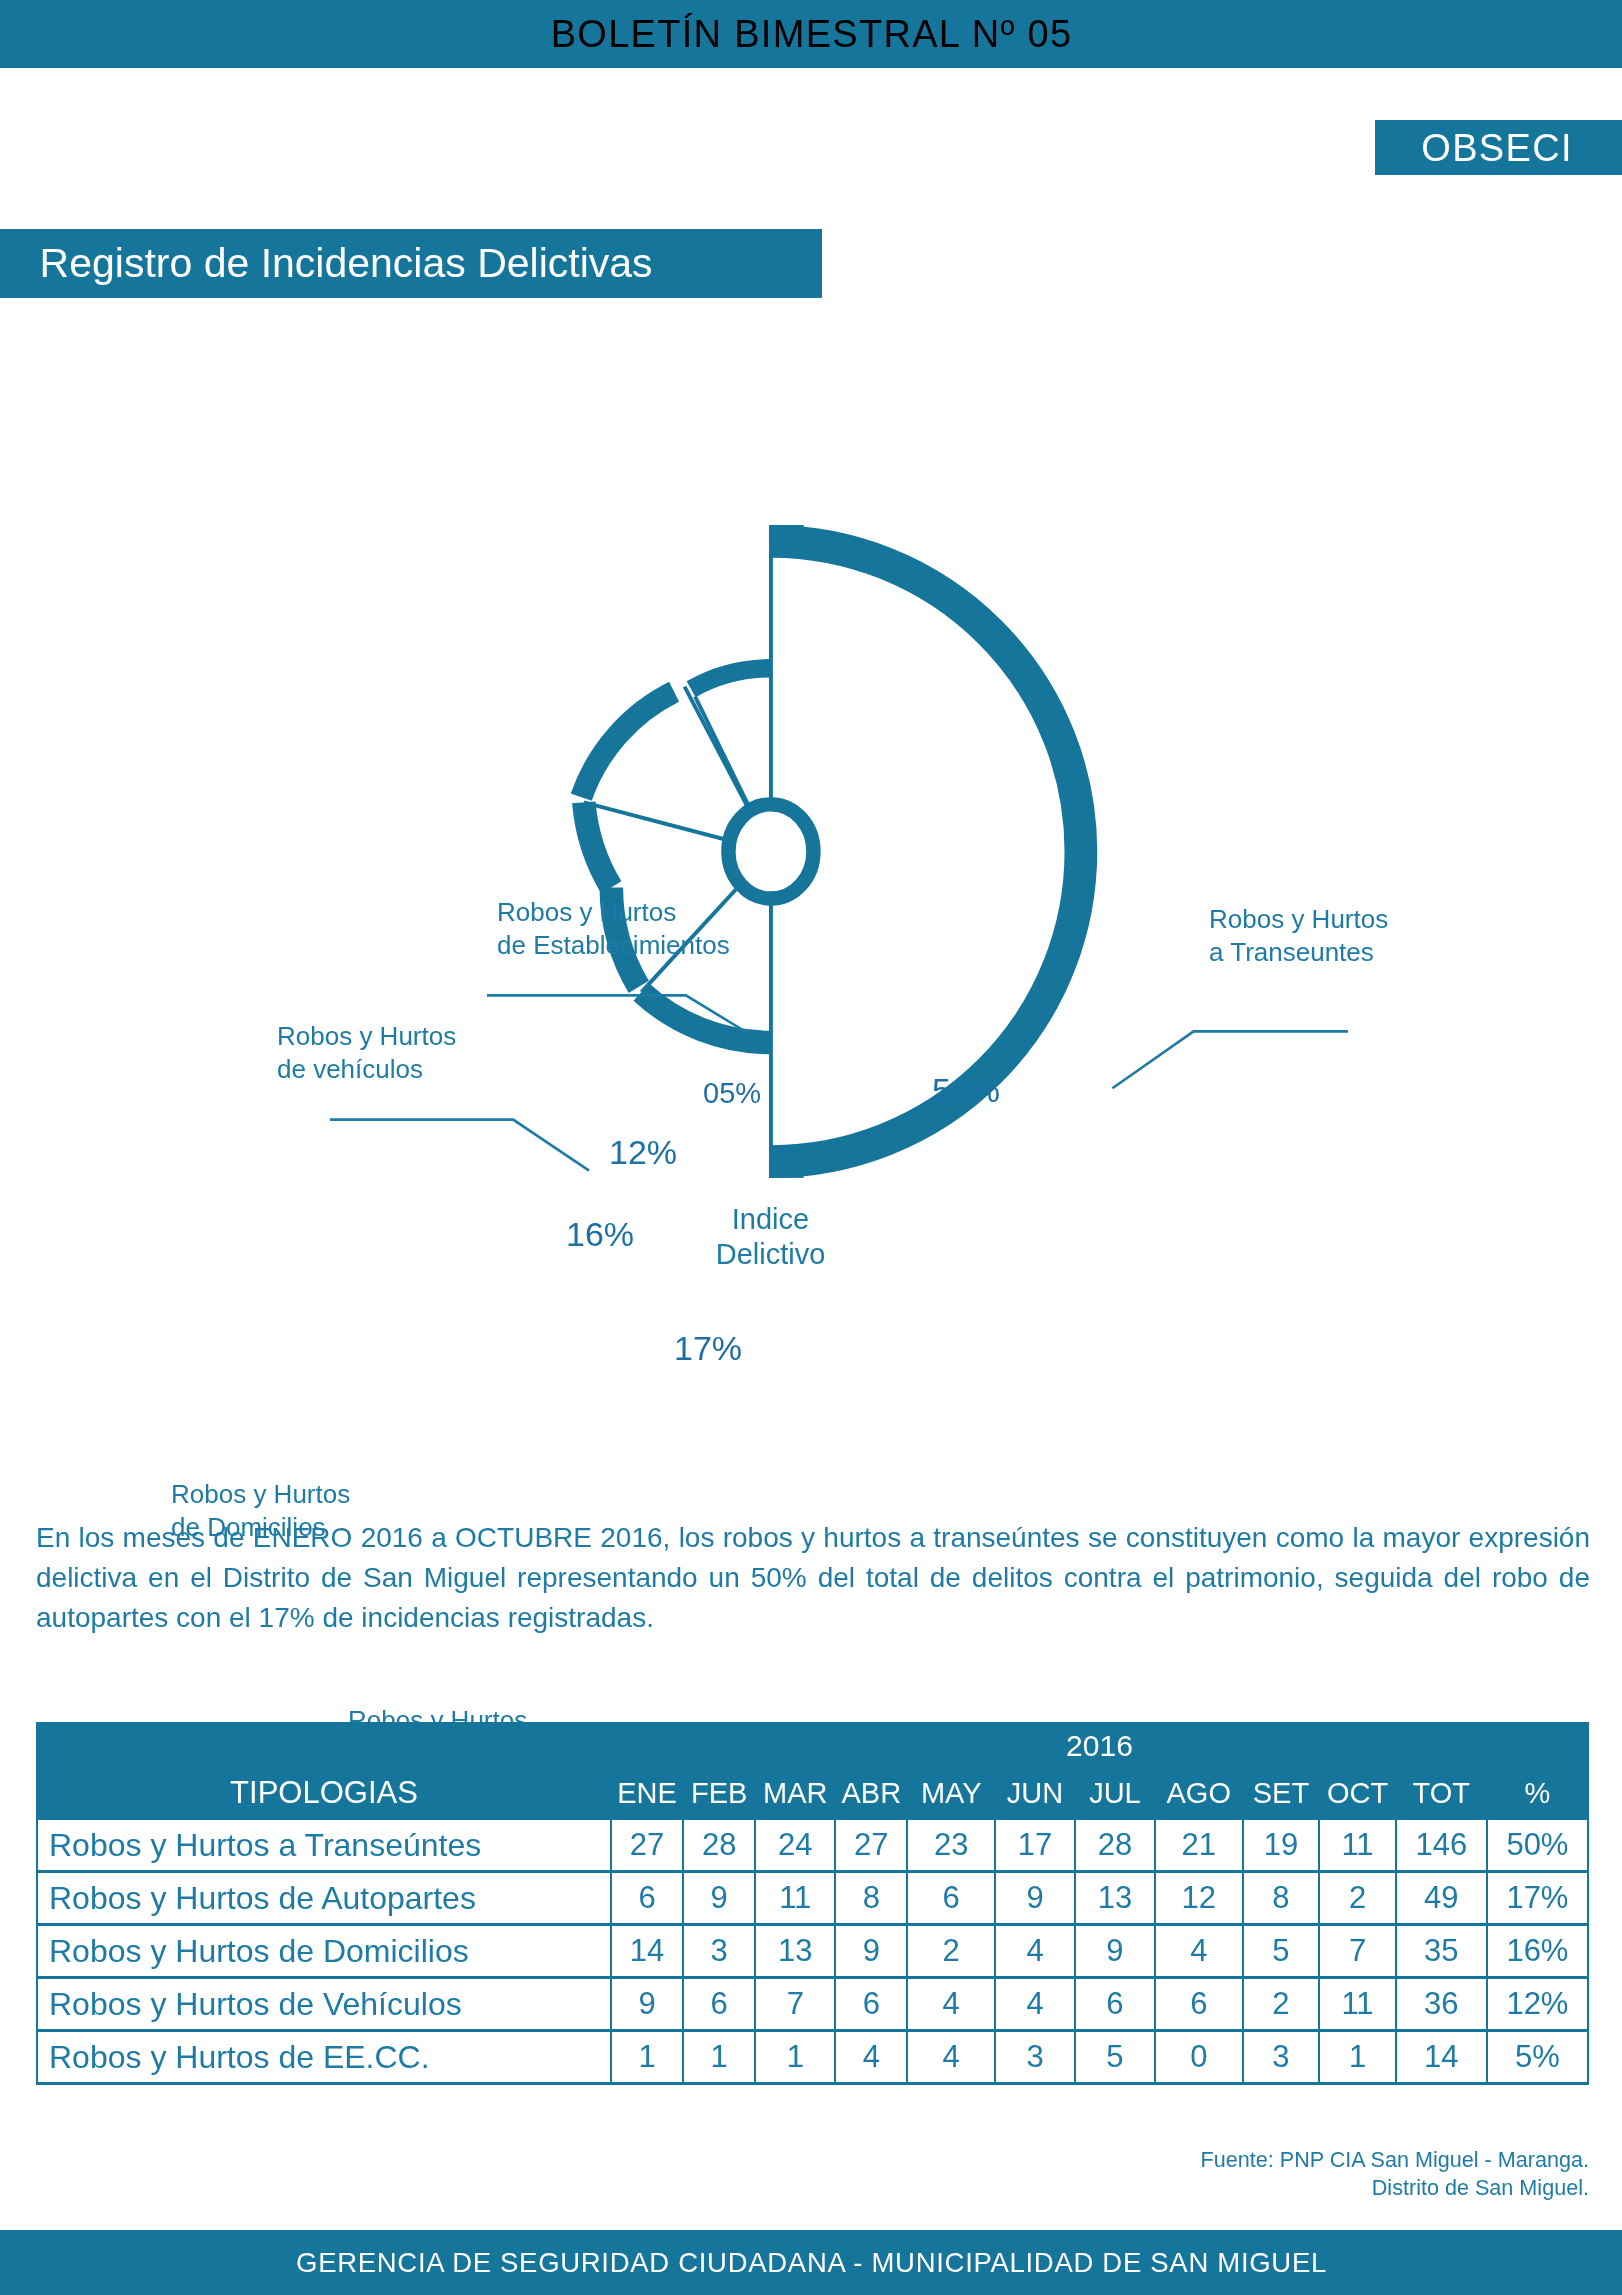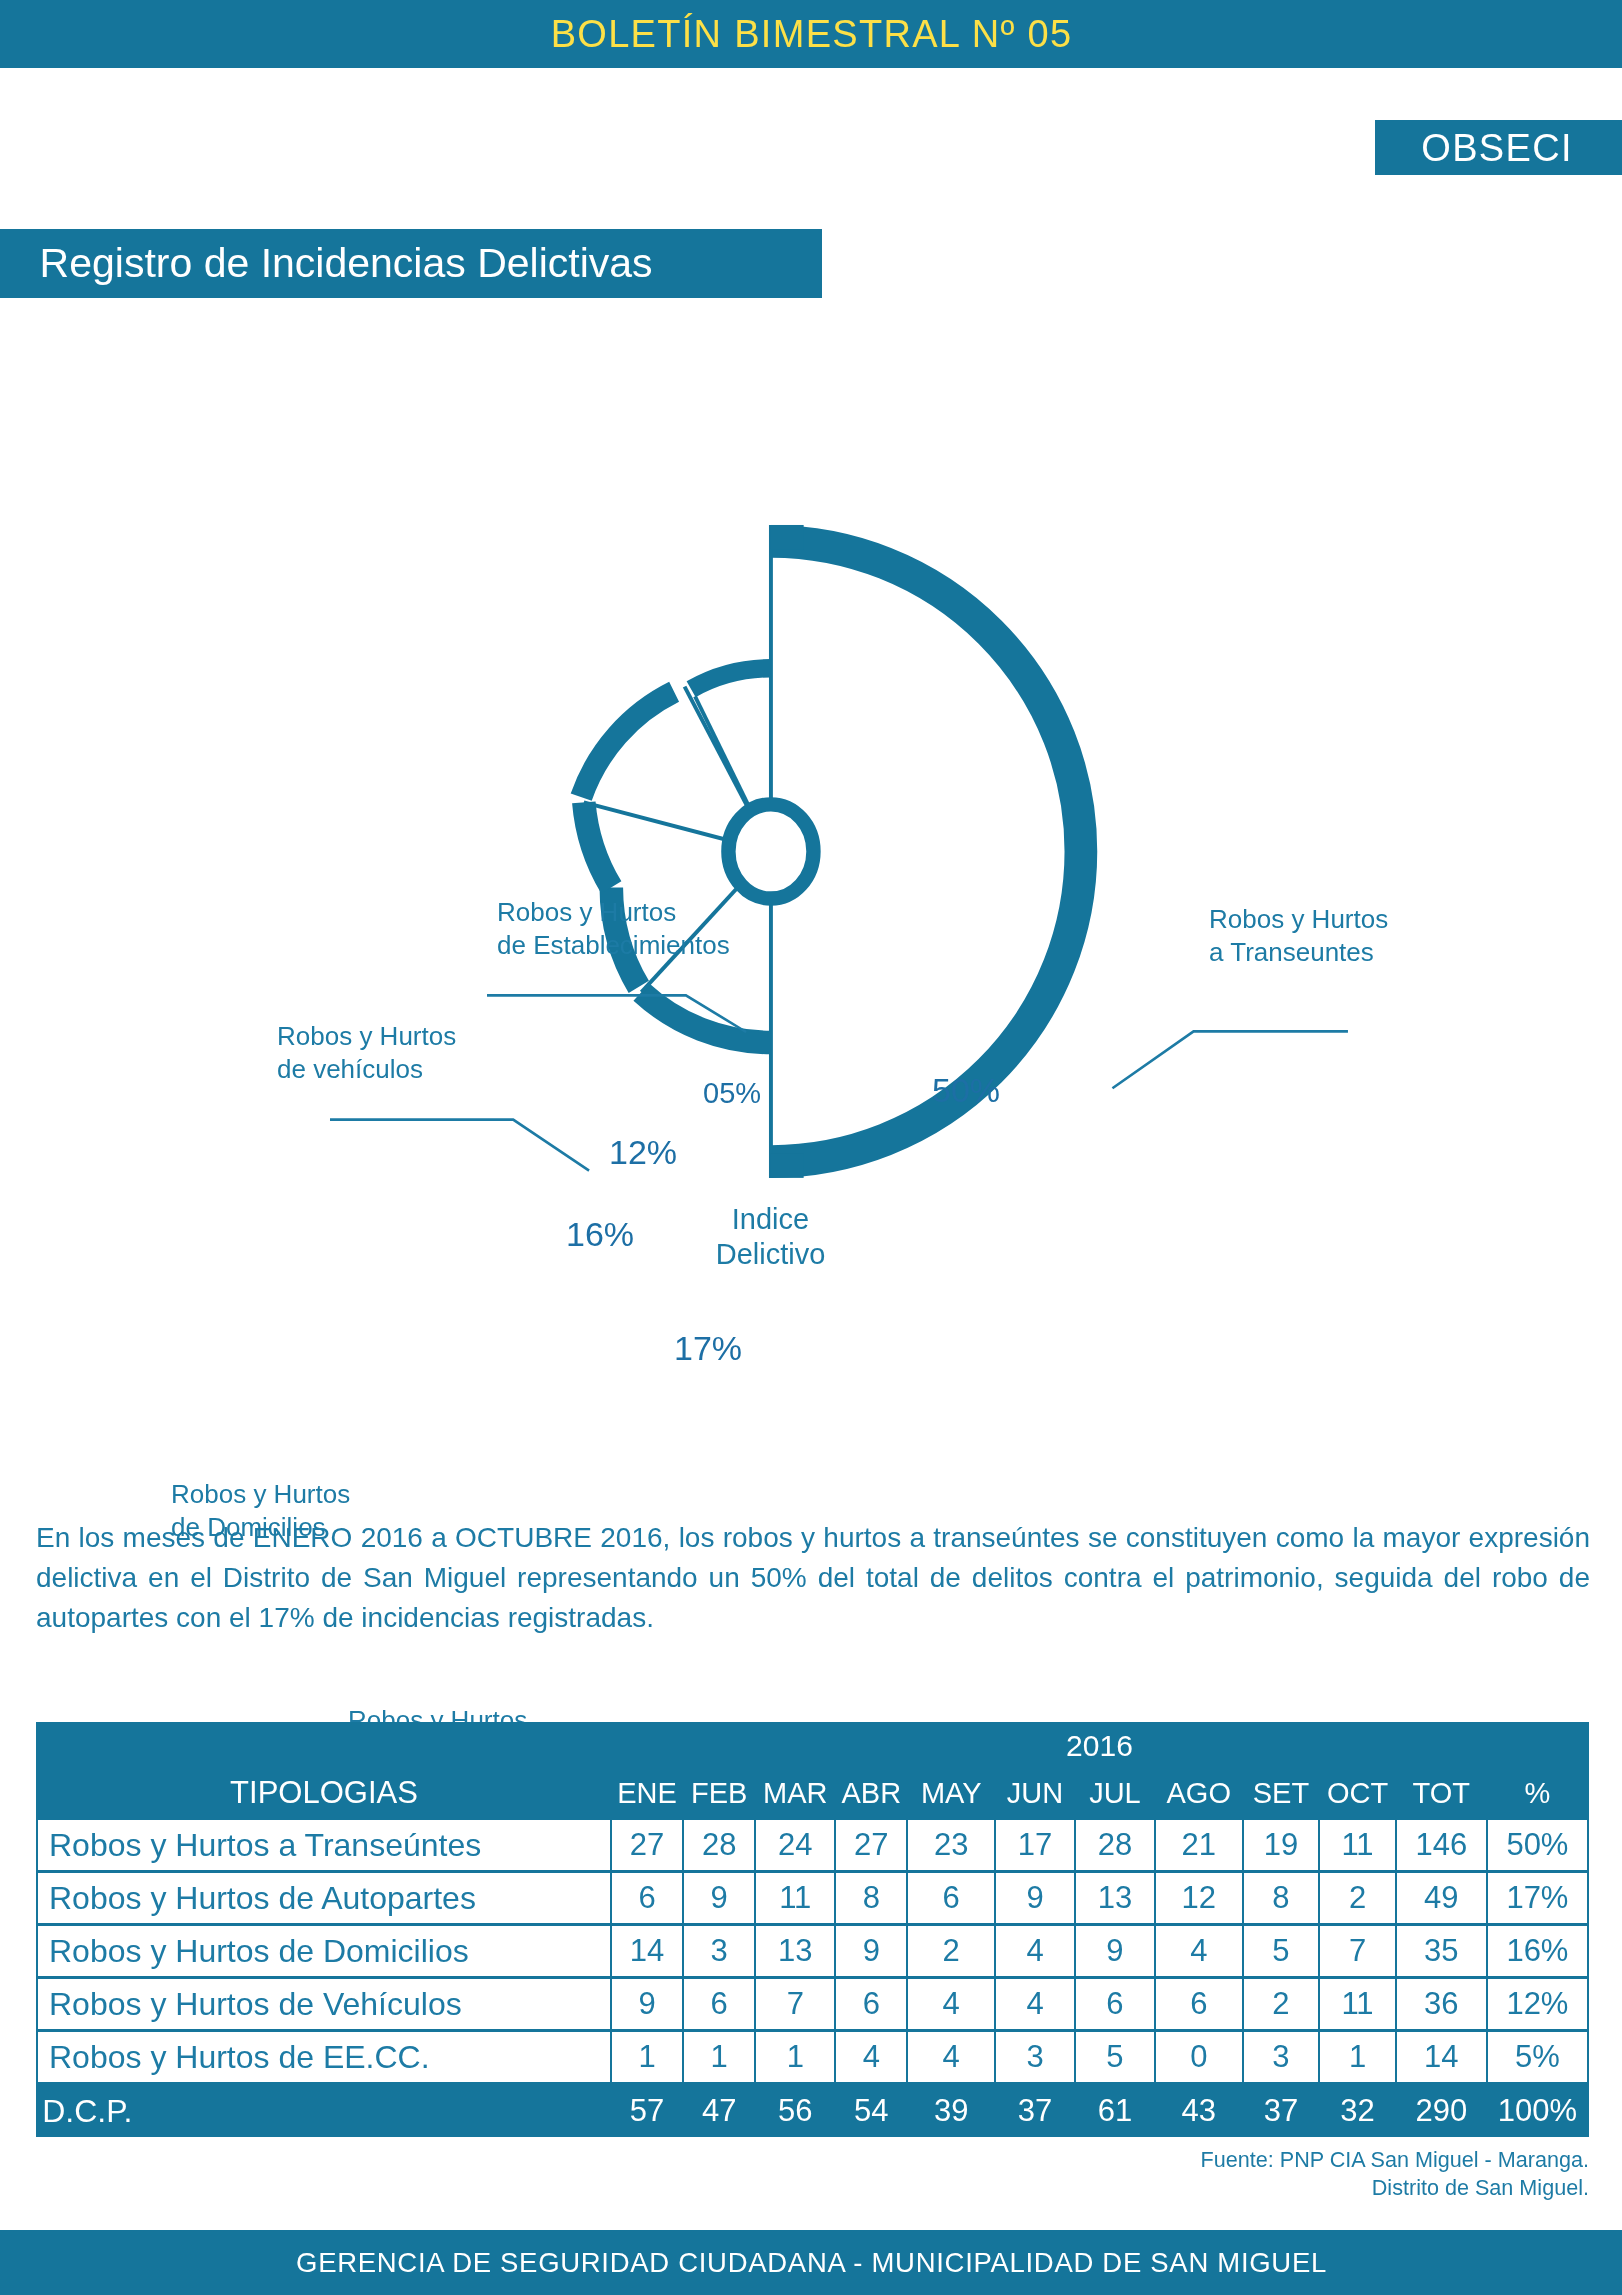--- a/index.html
+++ b/index.html
@@ -28,21 +28,21 @@
     position: absolute;
     left: 0; top: 0;
     width: 1623px;
     height: 68px;
     background: #15759B;
     display: flex;
     align-items: center;
     justify-content: center;
   }
   .top-bar-title {
-    color: #fde047;
+    color: #000000;
     font-size: 38px;
     letter-spacing: 1.3px;
     font-weight: 400;
     line-height: 1;
     white-space: nowrap;
   }
 
   .obseci-box {
     position: absolute;
     left: 1375px; top: 120px;
@@ -444,35 +444,20 @@
           <td>4</td>
           <td>3</td>
           <td>5</td>
           <td>0</td>
           <td>3</td>
           <td>1</td>
           <td>14</td>
           <td>5%</td>
         </tr>
 
-        <tr class="total-row">
-          <td class="rowname">D.C.P.</td>
-          <td>57</td>
-          <td>47</td>
-          <td>56</td>
-          <td>54</td>
-          <td>39</td>
-          <td>37</td>
-          <td>61</td>
-          <td>43</td>
-          <td>37</td>
-          <td>32</td>
-          <td>290</td>
-          <td>100%</td>
-        </tr>
       </tbody>
     </table>
   </div>
 
   <div class="fuente">
     <div>Fuente: PNP CIA San Miguel - Maranga.</div>
     <div>Distrito de San Miguel.</div>
   </div>
 
   <div class="footer-bar">

